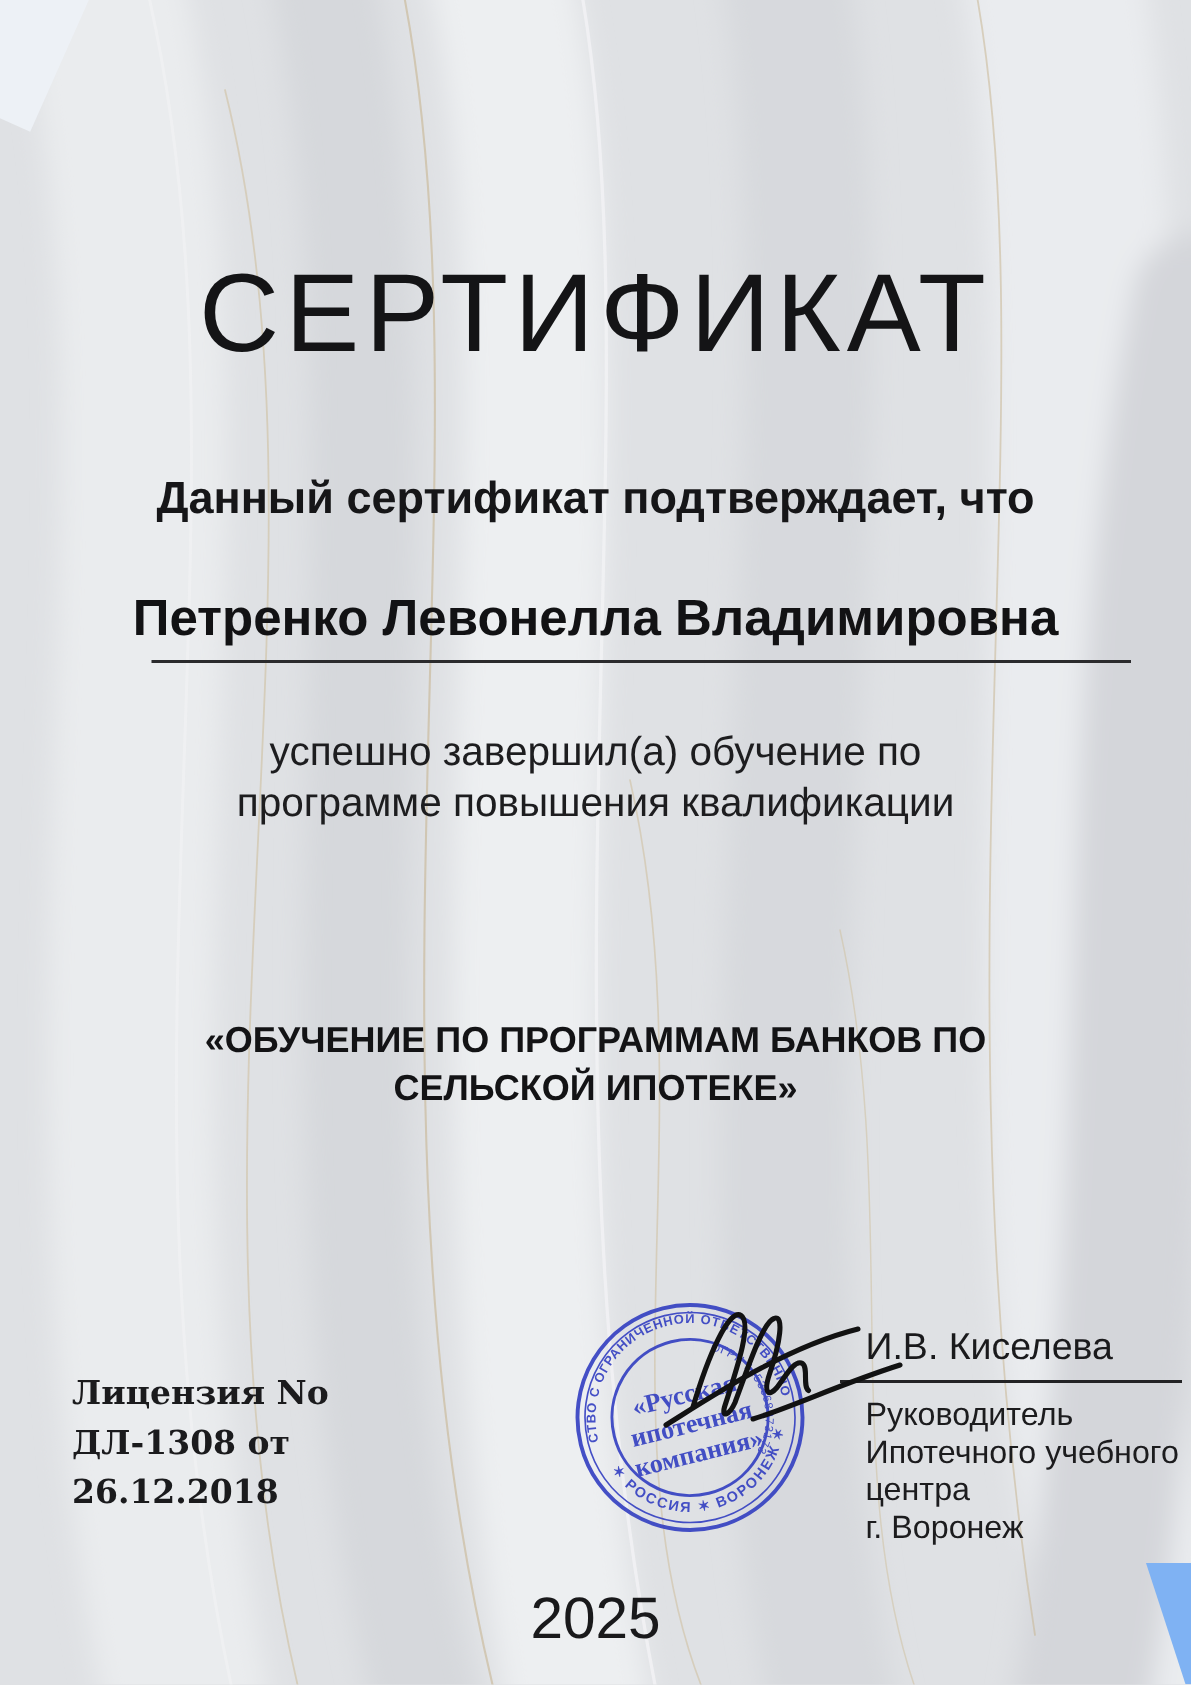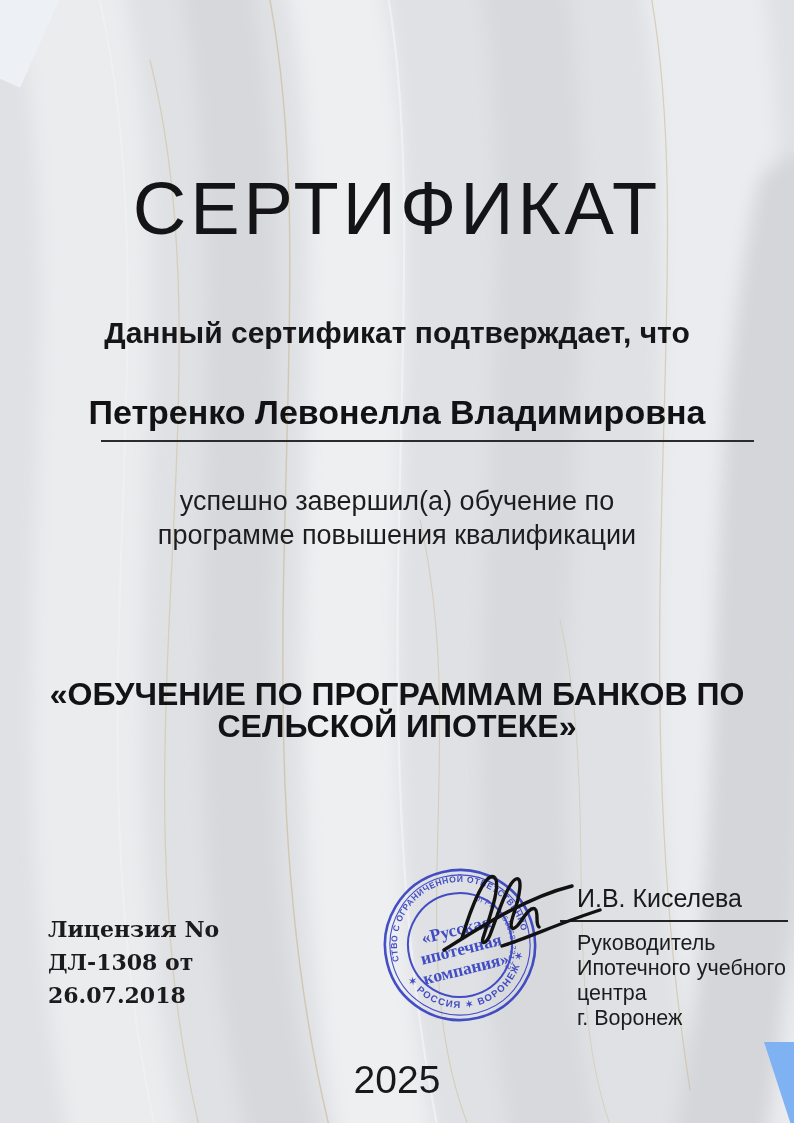--- a/index.html
+++ b/index.html
@@ -18,21 +18,21 @@
     background:#7fb2f3;clip-path:polygon(0 0,100% 0,100% 100%,88% 100%);z-index:1;
   }
   .layer{position:absolute;left:0;top:0;width:100%;z-index:2;}
   .center{text-align:center;}
   .org-name{top:60px;font-size:31px;font-weight:500;letter-spacing:1px;color:#1c1c1e;}
   .cert-title{top:172px;font-size:74px;font-weight:400;letter-spacing:4px;line-height:1;color:#141416;}
   .confirm-line{top:316px;font-size:30px;font-weight:700;color:#161618;}
   .recipient{top:393px;font-size:34px;font-weight:700;color:#121214;}
   .name-underline{position:absolute;left:101px;top:440px;width:653px;height:2px;background:#2b2b2d;z-index:2;}
   .completion{top:484px;font-size:27px;font-weight:400;line-height:34px;color:#1d1d1f;}
-  .program{top:678px;font-size:32px;font-weight:700;line-height:32px;color:#131315;}
+  .program{top:678px;font-size:24px;font-weight:700;line-height:32px;color:#131315;}
   .license{
     position:absolute;left:48px;top:894px;z-index:2;
     font-family:"DejaVu Serif","Liberation Serif",serif;
     font-size:22px;font-weight:700;line-height:33px;color:#1b1b1d;margin-top:19px;
   }
   .stamp-wrap{position:absolute;left:372px;top:857px;width:176px;height:176px;z-index:2;}
   .signature-wrap{position:absolute;left:440px;top:854px;width:168px;height:108px;z-index:3;}
   .sig-name{position:absolute;left:577px;top:884px;font-size:25px;font-weight:400;color:#1a1a1c;z-index:2;}
   .sig-underline{position:absolute;left:560px;top:920px;width:228px;height:2px;background:#232325;z-index:2;}
   .sig-role{position:absolute;left:577px;top:931px;font-size:21.5px;font-weight:400;line-height:25px;color:#1c1c1e;z-index:2;}
@@ -86,21 +86,21 @@
   </div>
 
   <div class="layer center program">
     <div>«ОБУЧЕНИЕ ПО ПРОГРАММАМ БАНКОВ ПО</div>
     <div>СЕЛЬСКОЙ ИПОТЕКЕ»</div>
   </div>
 
   <div class="license">
     <div>Лицензия No</div>
     <div>ДЛ-1308 от</div>
-    <div>26.07.2018</div>
+    <div>26.12.2018</div>
   </div>
 
   <div class="stamp-wrap">
     <svg width="176" height="176" viewBox="0 0 176 176">
       <defs>
         <path id="arcTop" d="M 25,88 A 63,63 0 0 1 151,88" fill="none"></path>
         <path id="arcBottom" d="M 25,88 A 63,63 0 0 0 151,88" fill="none"></path>
         <path id="arcOgrn" d="M 110,47 A 46,46 0 0 1 112,131" fill="none"></path>
       </defs>
       <g transform="rotate(-14 88 88)" opacity="0.88">

